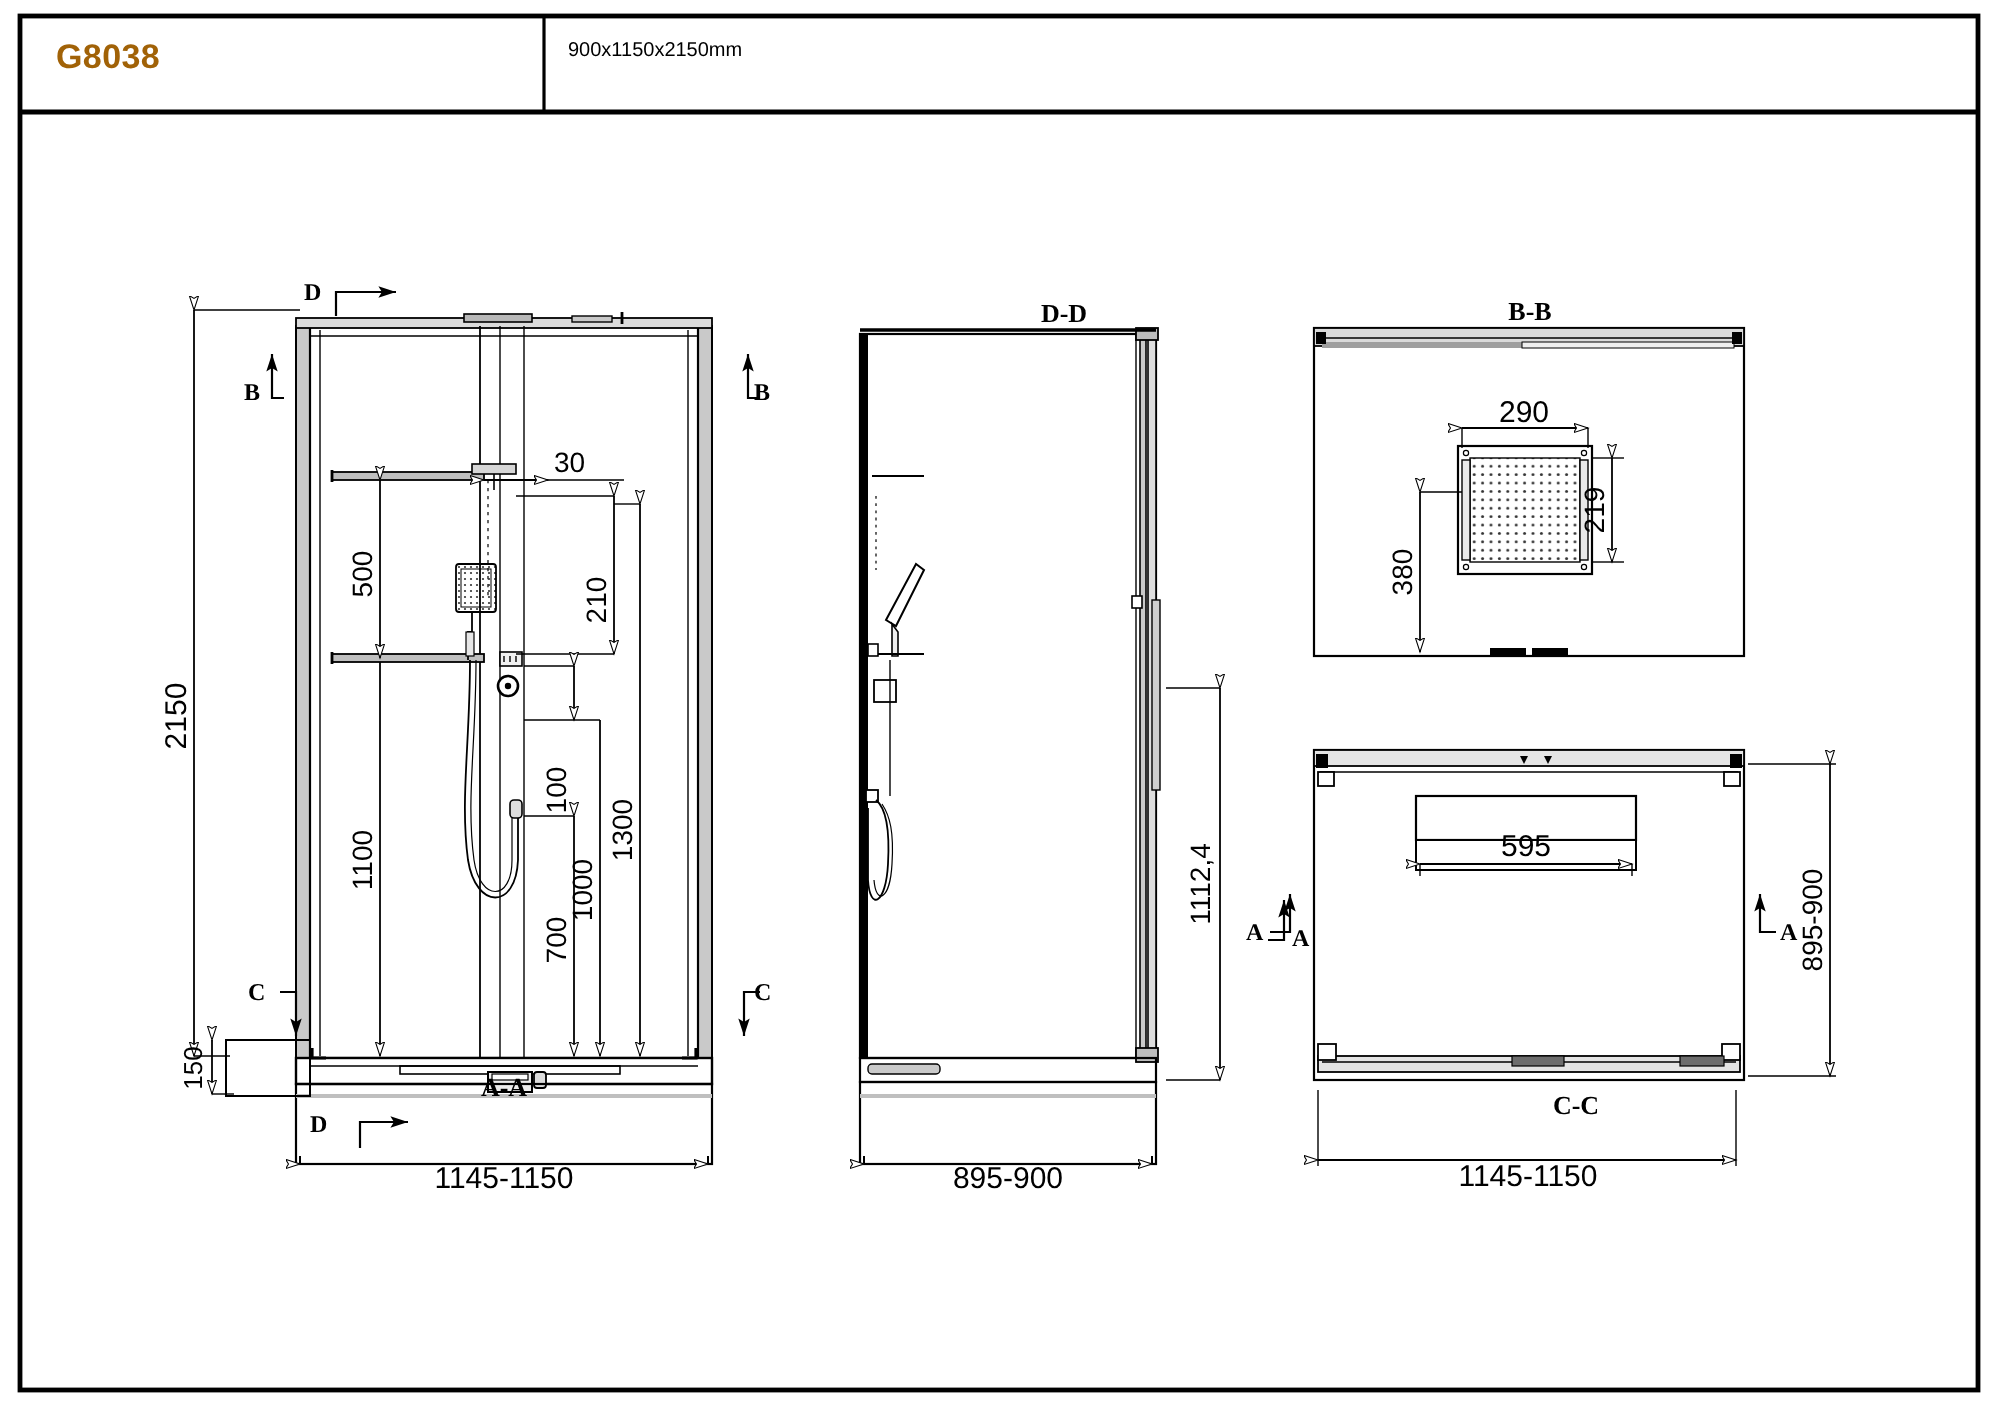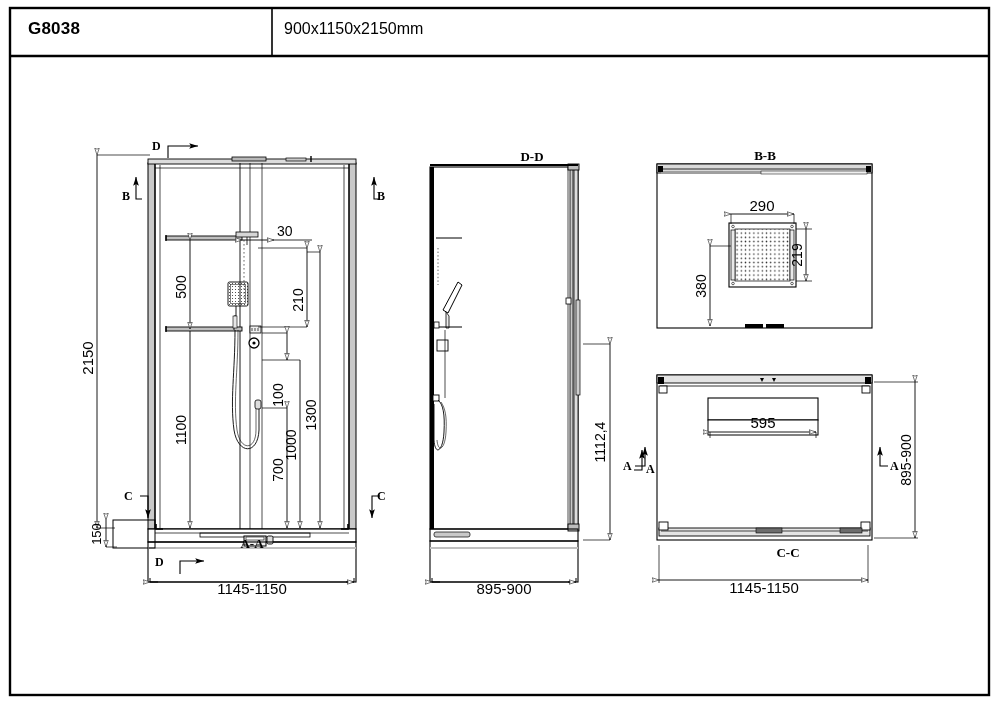--- a/index.html
+++ b/index.html
@@ -23,28 +23,28 @@
     top: 0;
     left: 0;
   }
   .hdr-code {
     position: absolute;
     left: 28px;
     top: 19px;
     font-size: 17px;
     font-weight: bold;
     letter-spacing: 0.2px;
-    color: #000000;
+    color: #a16207;
     white-space: nowrap;
   }
   .hdr-size {
     position: absolute;
     left: 284px;
     top: 20px;
-    font-size: 16px;
+    font-size: 10px;
     font-weight: normal;
     color: #000;
     white-space: nowrap;
   }
 </style>
 </head>
 <body>
 
 <div id="sheet">
 

